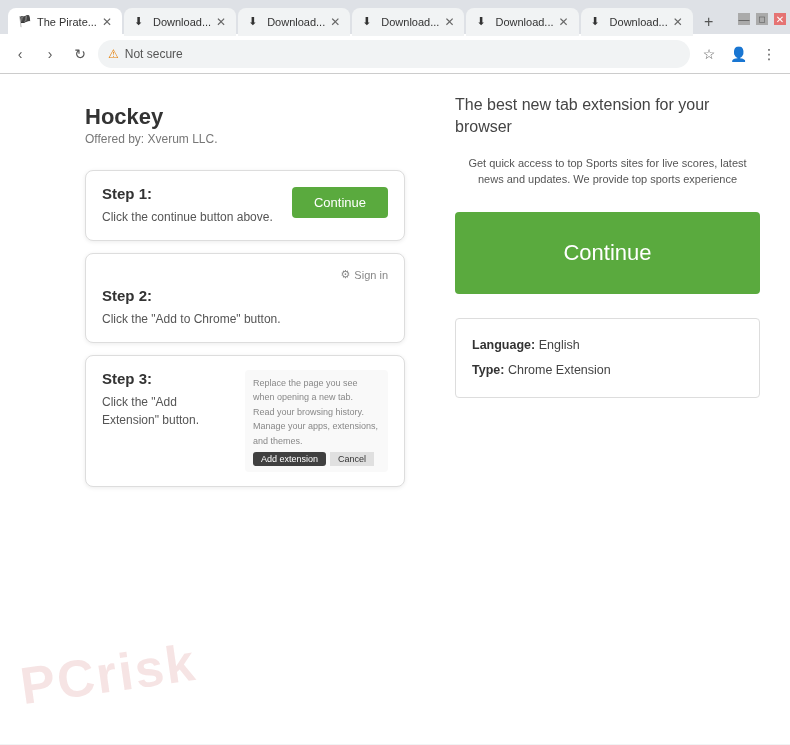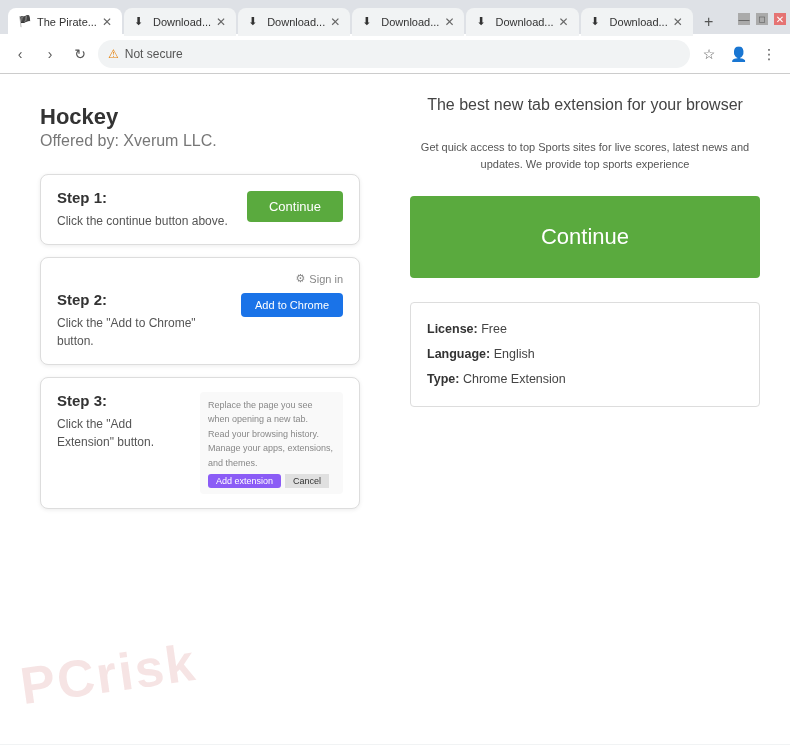--- a/index.html
+++ b/index.html
@@ -168,32 +168,33 @@
       position: relative;
       display: flex;
       flex-direction: row;
     }
 
     
     .left-panel {
       width: 390px;
       padding: 30px 30px 20px 40px;
       flex-shrink: 0;
+      margin-left: 45px;
     }
 
     .extension-header {
       margin-bottom: 24px;
     }
     .extension-name {
       font-size: 22px;
       font-weight: bold;
       color: #333;
     }
     .extension-offered {
-      font-size: 16px;
+      font-size: 12px;
       color: #777;
       margin-top: 2px;
     }
 
     .steps-container {
       display: flex;
       flex-direction: column;
       gap: 12px;
     }
 
@@ -282,21 +283,21 @@
       font-size: 9px;
       color: #888;
       line-height: 1.6;
     }
     .step3-mock-btns {
       display: flex;
       gap: 4px;
       margin-top: 4px;
     }
     .mock-btn-blue {
-      background: #8b5cf6;
+      background: #404040;
       color: white;
       border: none;
       border-radius: 3px;
       padding: 2px 8px;
       font-size: 9px;
       cursor: pointer;
     }
     .mock-btn-gray {
       background: #e0e0e0;
       color: #333;
@@ -328,23 +329,23 @@
       padding: 20px 30px 20px 20px;
       display: flex;
       flex-direction: column;
       align-items: stretch;
       gap: 16px;
     }
 
     .promo-title {
       font-size: 16px;
       color: #444;
-      text-align: center;
+      text-align: left;
       line-height: 1.4;
-      margin-bottom: 7px;
+      margin-bottom: 0;
     }
 
     .promo-desc {
       font-size: 11px;
       color: #555;
       text-align: center;
       line-height: 1.5;
     }
 
     .big-continue-btn {
@@ -464,21 +465,20 @@
       <div class="step-card">
         <div class="step2-mock-bar">
           <span>⚙</span>
           <span>Sign in</span>
         </div>
         <div class="step2-content">
           <div class="step2-text">
             <div class="step-title">Step 2:</div>
             <div class="step-desc">Click the "Add to Chrome" button.</div>
           </div>
-          <button class="btn-add-chrome">Add to Chrome</button>
         </div>
       </div>
 
       <div class="step-card">
         <div class="step3-content">
           <div class="step3-text">
             <div class="step-title">Step 3:</div>
             <div class="step-desc">Click the "Add Extension" button.</div>
           </div>
           <div class="step3-mock">
@@ -496,24 +496,20 @@
 
     <div class="watermark">PCrisk</div>
   </div>
 
   <div class="right-panel">
     <div class="promo-title">The best new tab extension for your browser</div>
     <div class="promo-desc">Get quick access to top Sports sites for live scores, latest news and updates. We provide top sports experience</div>
     <button class="big-continue-btn">Continue</button>
     <div class="info-box">
       <div>
-        <span class="label">License:</span>
-        <span>Free</span>
-      </div>
-      <div>
         <span class="label">Language:</span>
         <span>English</span>
       </div>
       <div>
         <span class="label">Type:</span>
         <span>Chrome Extension</span>
       </div>
     </div>
   </div>
 </div>

